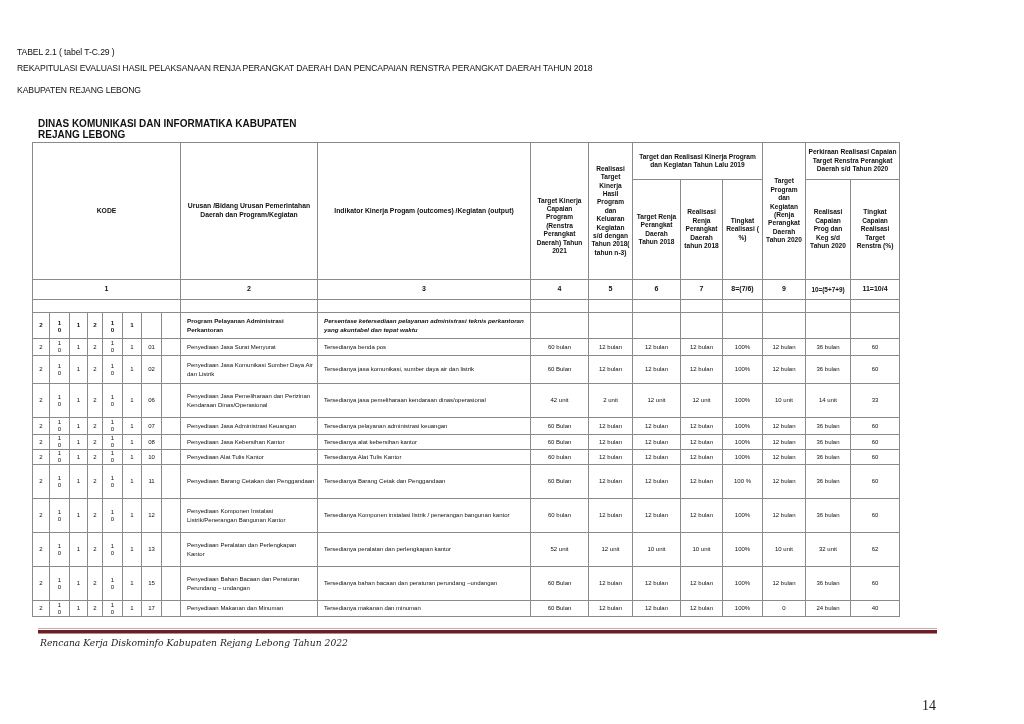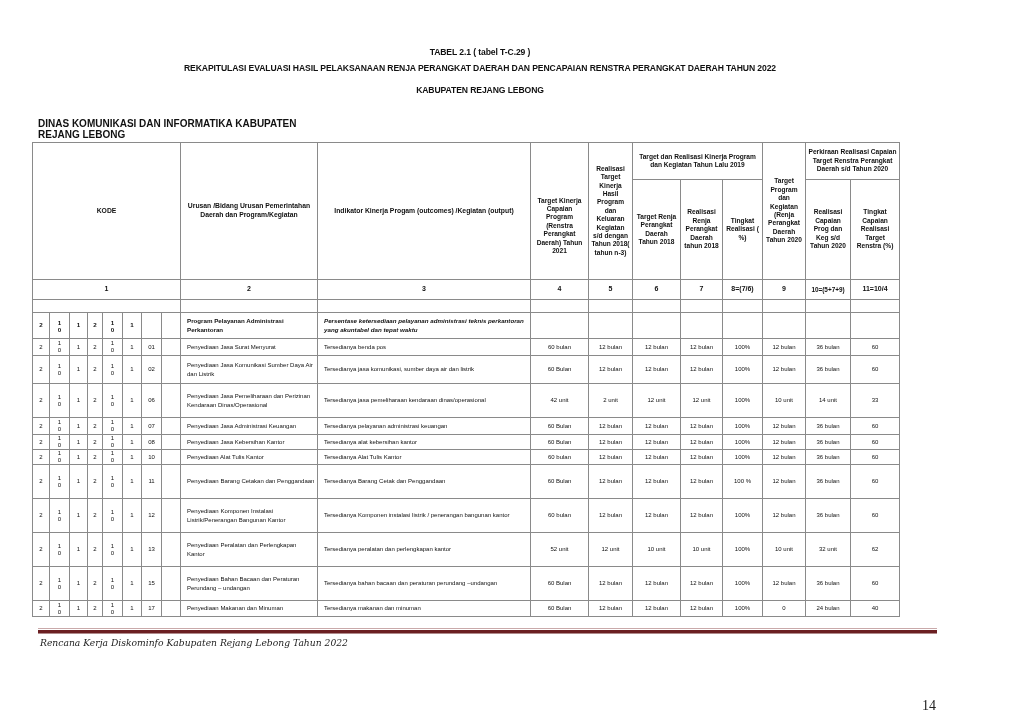--- a/index.html
+++ b/index.html
@@ -1,17 +1,17 @@
 <!DOCTYPE html>
 <html><head>
 <meta charset="utf-8">
 <style>
   html, body { margin: 0; padding: 0; background: #ffffff; }
   body { width: 1024px; height: 724px; position: relative; overflow: hidden; font-family: "Liberation Sans", sans-serif; color: #111; }
-  .title { position: absolute; left: 0; width: 960px; text-align: center; font-weight: bold; font-size: 8.6px; letter-spacing: -0.1px; }
+  .title { position: absolute; left: 0; width: 960px; font-weight: normal; font-size: 8.6px; letter-spacing: -0.1px; padding-left: 17px; }
   #t1 { top: 47px; }
   #t2 { top: 63px; }
   #t3 { top: 85px; }
   #agency { position: absolute; left: 38px; top: 118px; width: 260px; font-weight: bold; font-size: 10px; line-height: 11px; }
   table.main { position: absolute; left: 32px; top: 142px; border-collapse: collapse; table-layout: fixed; width: 867px; font-size: 6px; }
   table.main td { border: 1px solid #8a8a8a; text-align: center; vertical-align: middle; padding: 0 2px; line-height: 8.2px; overflow: hidden; }
   .hd { font-weight: bold; font-size: 6.8px; line-height: 8.6px !important; }
   .hd-sm { font-weight: bold; font-size: 6.6px; line-height: 8.4px !important; }
   .num { font-weight: bold; font-size: 7px; }
   td.left { text-align: left !important; padding-left: 6px !important; }
@@ -21,21 +21,21 @@
   .k2 { line-height: 7px !important; }
   #footer-line { position: absolute; left: 38px; top: 630px; width: 899px; height: 3px; background: #6b1f22; border-bottom: 1px solid #b08a8b; }
   #footer-line2 { position: absolute; left: 38px; top: 628px; width: 899px; height: 1px; background: #c9a9aa; }
   #footer-text { position: absolute; left: 40px; top: 637px; font-family: "DejaVu Serif", serif; font-style: italic; font-size: 9.2px; color: #222; }
   #page-num { position: absolute; left: 922px; top: 666px; font-family: "Liberation Serif", serif; font-size: 14px; color: #222; margin-top: 32px; }
 </style>
 </head>
 <body>
 
 <div id="t1" class="title">TABEL 2.1 ( tabel T-C.29 )</div>
-<div id="t2" class="title">REKAPITULASI EVALUASI HASIL PELAKSANAAN RENJA PERANGKAT DAERAH DAN PENCAPAIAN RENSTRA PERANGKAT DAERAH TAHUN 2022</div>
+<div id="t2" class="title">REKAPITULASI EVALUASI HASIL PELAKSANAAN RENJA PERANGKAT DAERAH DAN PENCAPAIAN RENSTRA PERANGKAT DAERAH TAHUN 2018</div>
 <div id="t3" class="title">KABUPATEN REJANG LEBONG</div>
 <div id="agency">DINAS KOMUNIKASI DAN INFORMATIKA KABUPATEN REJANG LEBONG</div>
 
 <table class="main">
   <colgroup>
     <col style="width:17px">
       <col style="width:20px">
       <col style="width:18px">
       <col style="width:15px">
       <col style="width:20px">

